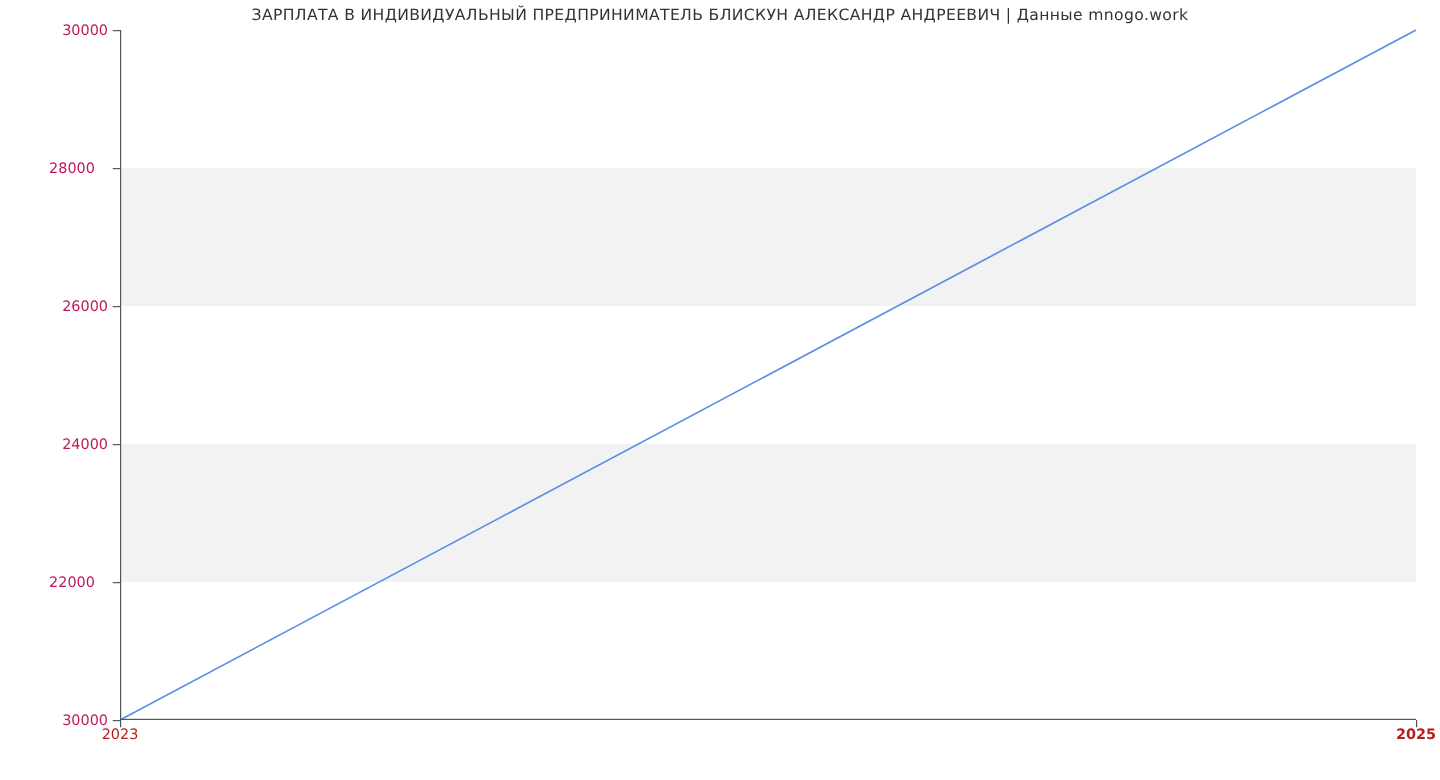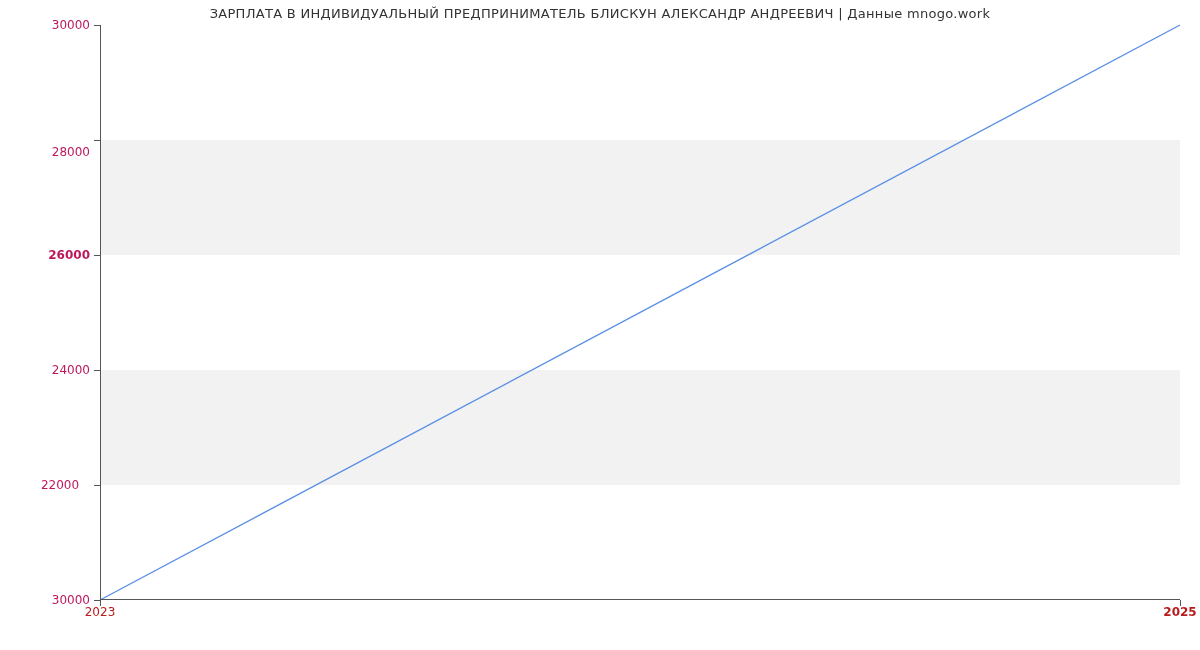--- a/index.html
+++ b/index.html
@@ -114,24 +114,24 @@
     <div class="ytick-mark" style="left:-6px;top:575px;"></div>
     <div class="ytick-label" style="left:-70px;top:575px;">30000</div>
 
     <div class="ytick-mark" style="left:-6px;top:460px;"></div>
     <div class="ytick-label" style="left:-70px;top:460px;text-align:center;">22000</div>
 
     <div class="ytick-mark" style="left:-6px;top:345px;"></div>
     <div class="ytick-label" style="left:-70px;top:345px;">24000</div>
 
     <div class="ytick-mark" style="left:-6px;top:230px;"></div>
-    <div class="ytick-label" style="left:-70px;top:230px;font-weight:bold;">26000</div>
+    <div class="ytick-label" style="left:-70px;top:230px;">26000</div>
 
     <div class="ytick-mark" style="left:-6px;top:115px;"></div>
-    <div class="ytick-label" style="left:-70px;top:127px;">28000</div>
+    <div class="ytick-label" style="left:-70px;top:115px;text-align:center;">28000</div>
 
     <div class="ytick-mark" style="left:-6px;top:0px;"></div>
     <div class="ytick-label" style="left:-70px;top:0px;">30000</div>
 
     <div class="xtick-mark" style="left:0px;"></div>
     <div class="xtick-label" style="left:0px;">2023</div>
 
     <div class="xtick-mark" style="left:1080px;"></div>
     <div class="xtick-label" style="left:1080px;font-weight:bold;">2025</div>
 

